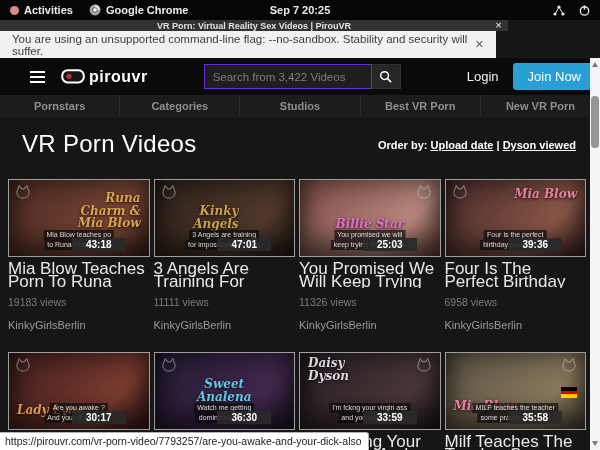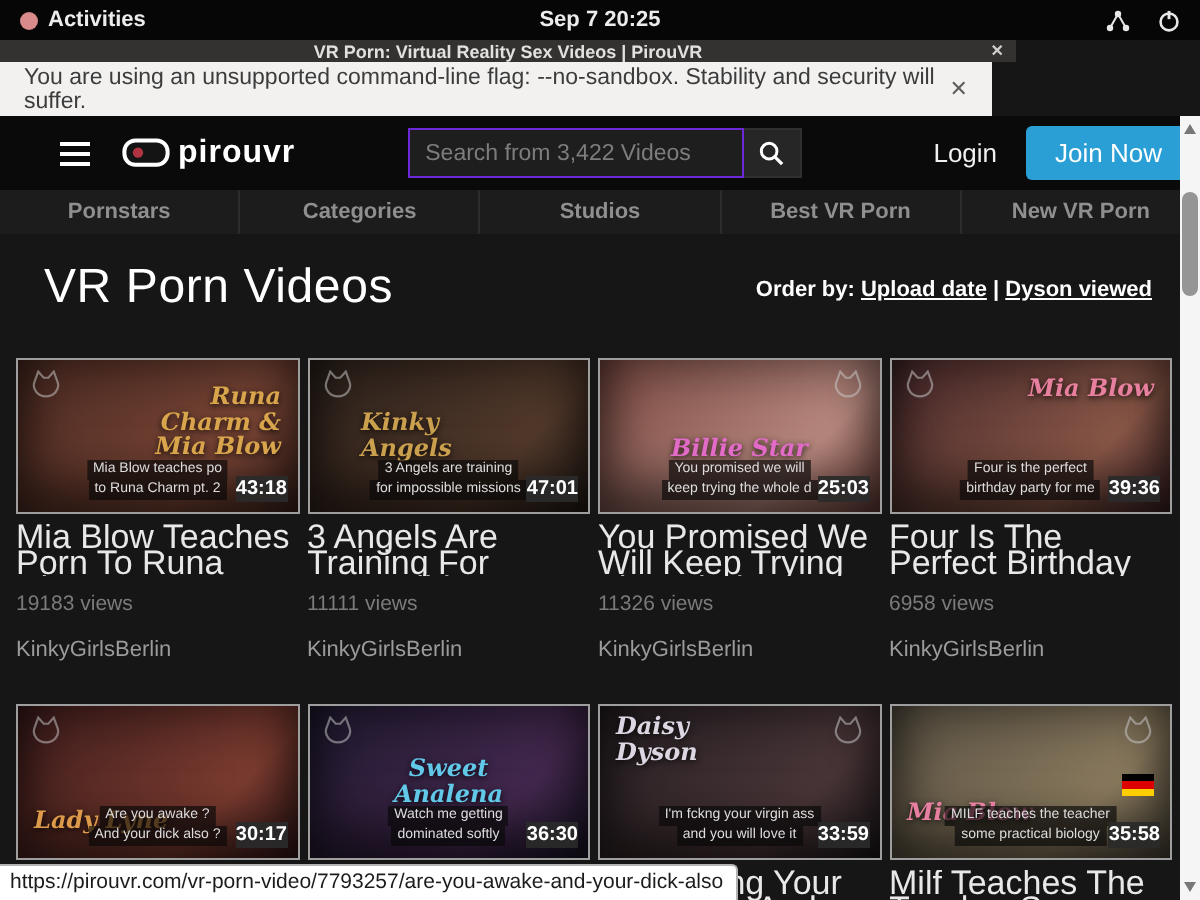--- a/index.html
+++ b/index.html
@@ -59,27 +59,27 @@
   .pagehead h1{ color:#fff; font-size:24px; font-weight:normal; letter-spacing:.3px; }
   .orderby{ position:absolute; right:24px; top:22px; color:#fff; font-size:11px; font-weight:bold; }
   .orderby a{ color:#fff; text-decoration:underline; cursor:pointer; }
 
   
   .grid{ display:grid; grid-template-columns:repeat(4,1fr); gap:21px 4px; margin:0 14px 0 8px; }
   .card{ position:relative; }
   .thumb{ position:relative; display:block; height:78px; border:1px solid #9e9e9e; overflow:hidden;
           cursor:pointer; box-shadow:inset 0 0 28px rgba(0,0,0,.55); }
   .thumb::after{ content:""; position:absolute; inset:0; box-shadow:inset 0 -18px 24px rgba(0,0,0,.45); }
-  .dur{ position:absolute; bottom:5px; right:5px; background:rgba(42,42,42,.92); color:#fff;
-        font-size:10px; font-weight:bold; padding:1px 0; z-index:3; }
+  .dur{ position:absolute; bottom:5px; right:23px; background:rgba(42,42,42,.92); color:#fff;
+        font-size:10px; font-weight:bold; padding:1px 14px; z-index:3; }
   .ov{ position:absolute; inset:0; display:flex; z-index:2; }
   .ovname{ font-family:"DejaVu Serif", serif; font-style:italic; font-weight:bold; font-size:12px;
            line-height:1.05; max-width:62%; text-shadow:0 1px 3px rgba(0,0,0,.8); }
   .card:nth-child(1) .ov{ justify-content:flex-end; align-items:flex-start; text-align:right; padding:12px 8px; }
-  .card:nth-child(2) .ov{ justify-content:flex-start; align-items:center; text-align:left; padding:0 26px; }
+  .card:nth-child(2) .ov{ justify-content:flex-start; align-items:center; text-align:right; padding:0 10px; }
   .card:nth-child(3) .ov{ justify-content:center; align-items:center; text-align:center; padding-top:12px; }
   .card:nth-child(4) .ov{ justify-content:flex-end; align-items:flex-start; text-align:right; padding:8px; }
   .card:nth-child(5) .ov{ justify-content:flex-start; align-items:flex-end; text-align:left; padding:12px 8px; }
   .card:nth-child(6) .ov{ justify-content:center; align-items:center; text-align:center; }
   .card:nth-child(7) .ov{ justify-content:flex-start; align-items:flex-start; text-align:left; padding:4px 8px; }
   .card:nth-child(8) .ov{ justify-content:flex-start; align-items:flex-end; text-align:left; padding:0 8px 16px; }
   .wm{ position:absolute; top:5px; left:6px; z-index:2; opacity:.5; }
   .card:nth-child(3) .wm, .card:nth-child(7) .wm, .card:nth-child(8) .wm{ left:auto; right:8px; }
   .cap{ position:absolute; left:50%; transform:translateX(-50%); background:rgba(8,8,8,.65);
         color:#ddd; font-size:7px; line-height:8px; padding:1px 3px; white-space:nowrap; z-index:3; }
@@ -109,20 +109,28 @@
 <body>
 
 <div class="screen">
 
   <div class="sysbar">
     <div class="sys-left">
       <span class="sys-item">
         <span class="act-dot"></span>
         <span>Activities</span>
       </span>
+      <span class="sys-item">
+        <svg width="12" height="12" viewBox="0 0 12 12">
+          <circle cx="6" cy="6" r="5.4" fill="#a9a9a9"></circle>
+          <circle cx="6" cy="6" r="2.4" fill="#f2f2f2" stroke="#4d4d4d" stroke-width="1"></circle>
+          <path d="M6 .6 A5.4 5.4 0 0 1 11.4 6 L8.4 6 A2.4 2.4 0 0 0 6 3.6 Z" fill="#d8d8d8"></path>
+        </svg>
+        <span>Google Chrome</span>
+      </span>
     </div>
     <div class="sys-clock">Sep 7 20:25</div>
     <div class="sys-right">
       <svg width="12" height="11" viewBox="0 0 12 11">
         <circle cx="6" cy="2" r="1.6" fill="#e8e8e8"></circle>
         <circle cx="2" cy="9" r="1.6" fill="#e8e8e8"></circle>
         <circle cx="10" cy="9" r="1.6" fill="#e8e8e8"></circle>
         <path d="M6 2 L2 9 M6 2 L10 9" stroke="#e8e8e8" stroke-width="1"></path>
       </svg>
       <svg width="11" height="11" viewBox="0 0 12 12">

